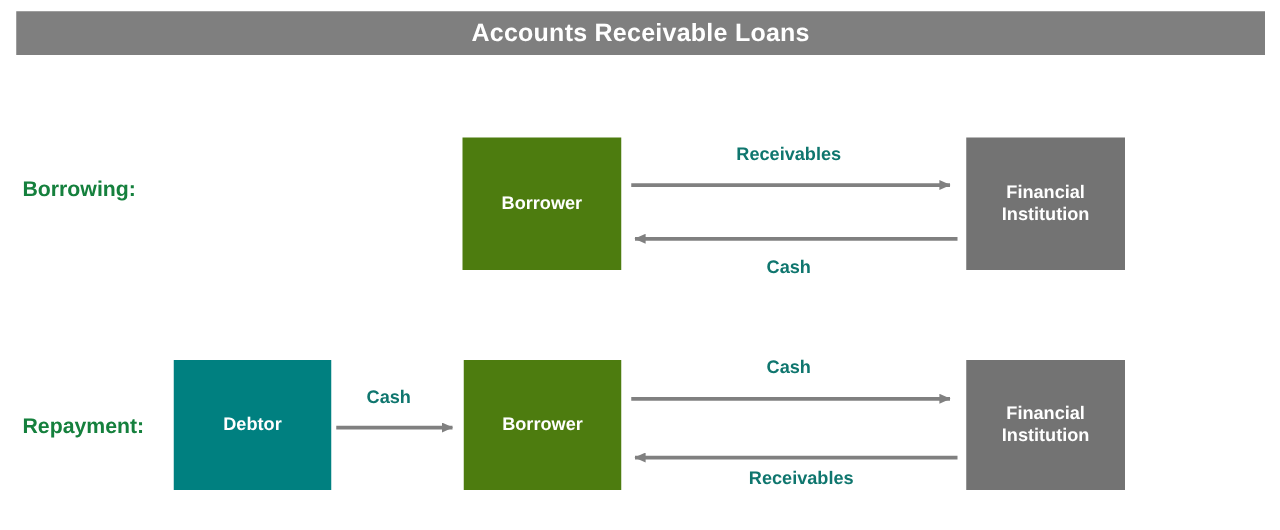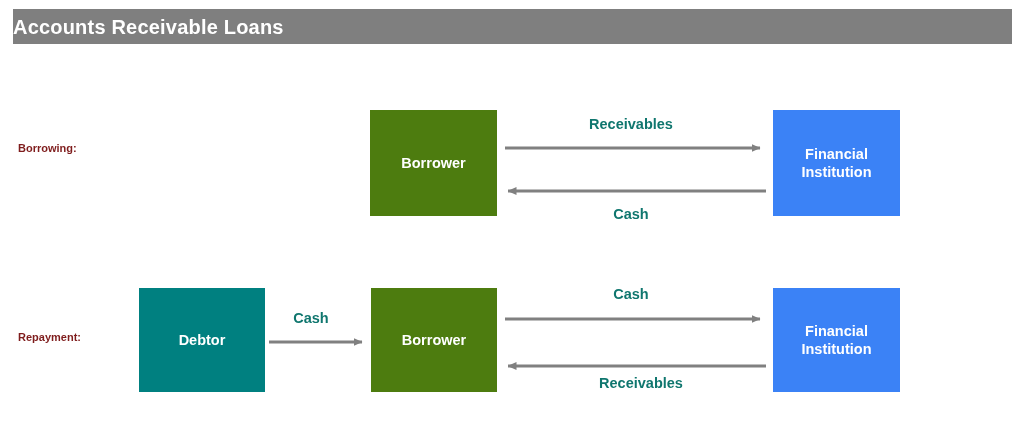--- a/index.html
+++ b/index.html
@@ -25,55 +25,56 @@
   
   .title-bar {
     position: absolute;
     left: 13px;
     top: 9px;
     width: 999px;
     height: 35px;
     background: #7f7f7f;
     display: flex;
     align-items: center;
+    justify-content: center;
   }
   .title-text {
     color: #ffffff;
     font-size: 20px;
     font-weight: bold;
     letter-spacing: 0.2px;
     line-height: 1;
   }
 
   
   .row-label {
     position: absolute;
-    color: #7f1d1d;
-    font-size: 11px;
+    color: #15803d;
+    font-size: 17px;
     font-weight: bold;
     white-space: nowrap;
   }
   .row-label.borrowing { left: 18px; top: 142px; }
   .row-label.repayment { left: 18px; top: 331px; }
 
   
   .node {
     position: absolute;
     display: flex;
     align-items: center;
     justify-content: center;
     text-align: center;
     color: #ffffff;
     font-size: 14.5px;
     font-weight: bold;
     line-height: 1.25;
     box-sizing: border-box;
   }
   .node.orange { background: #4d7c0f; }
-  .node.navy   { background: #3b82f6; }
+  .node.navy   { background: #737373; }
   .node.teal   { background: #008080; }
 
   
   .node.borrower-top { left: 370px; top: 110px; width: 127px; height: 106px; }
   .node.fi-top       { left: 773px; top: 110px; width: 127px; height: 106px; }
   
   .node.debtor          { left: 139px; top: 288px; width: 126px; height: 104px; justify-content: center; }
   .node.borrower-bottom { left: 371px; top: 288px; width: 126px; height: 104px; }
   .node.fi-bottom       { left: 773px; top: 288px; width: 127px; height: 104px; }
 

